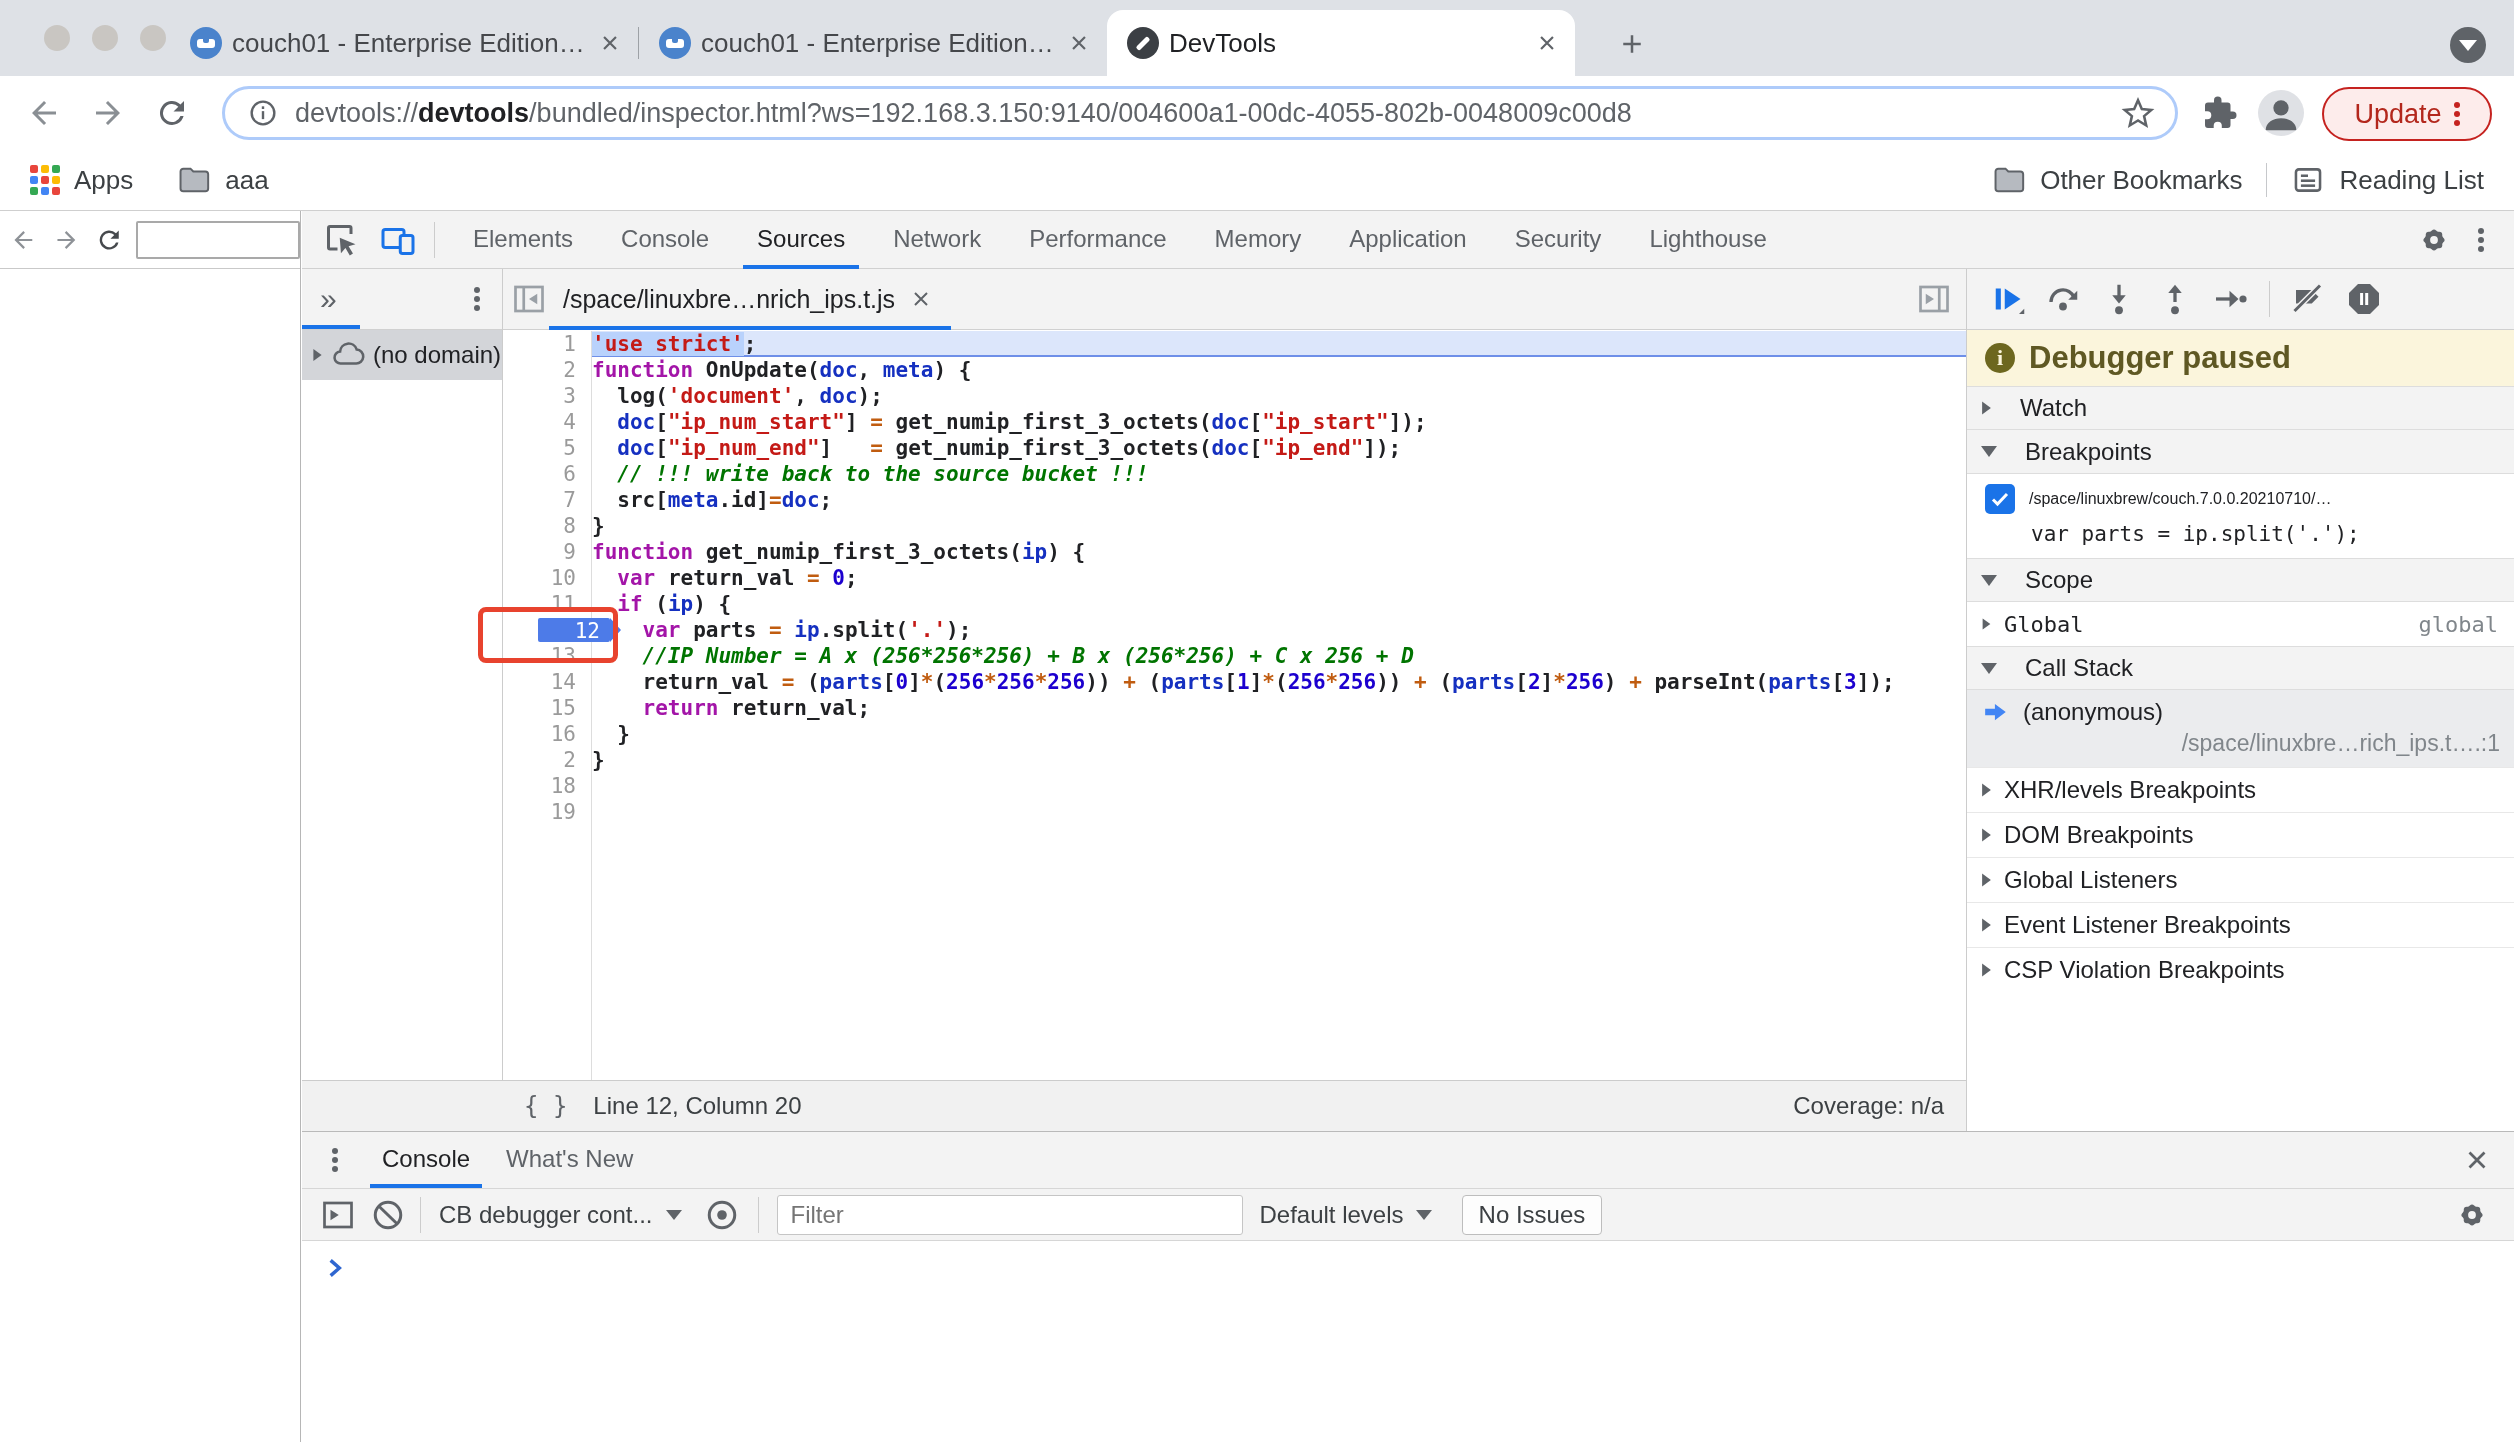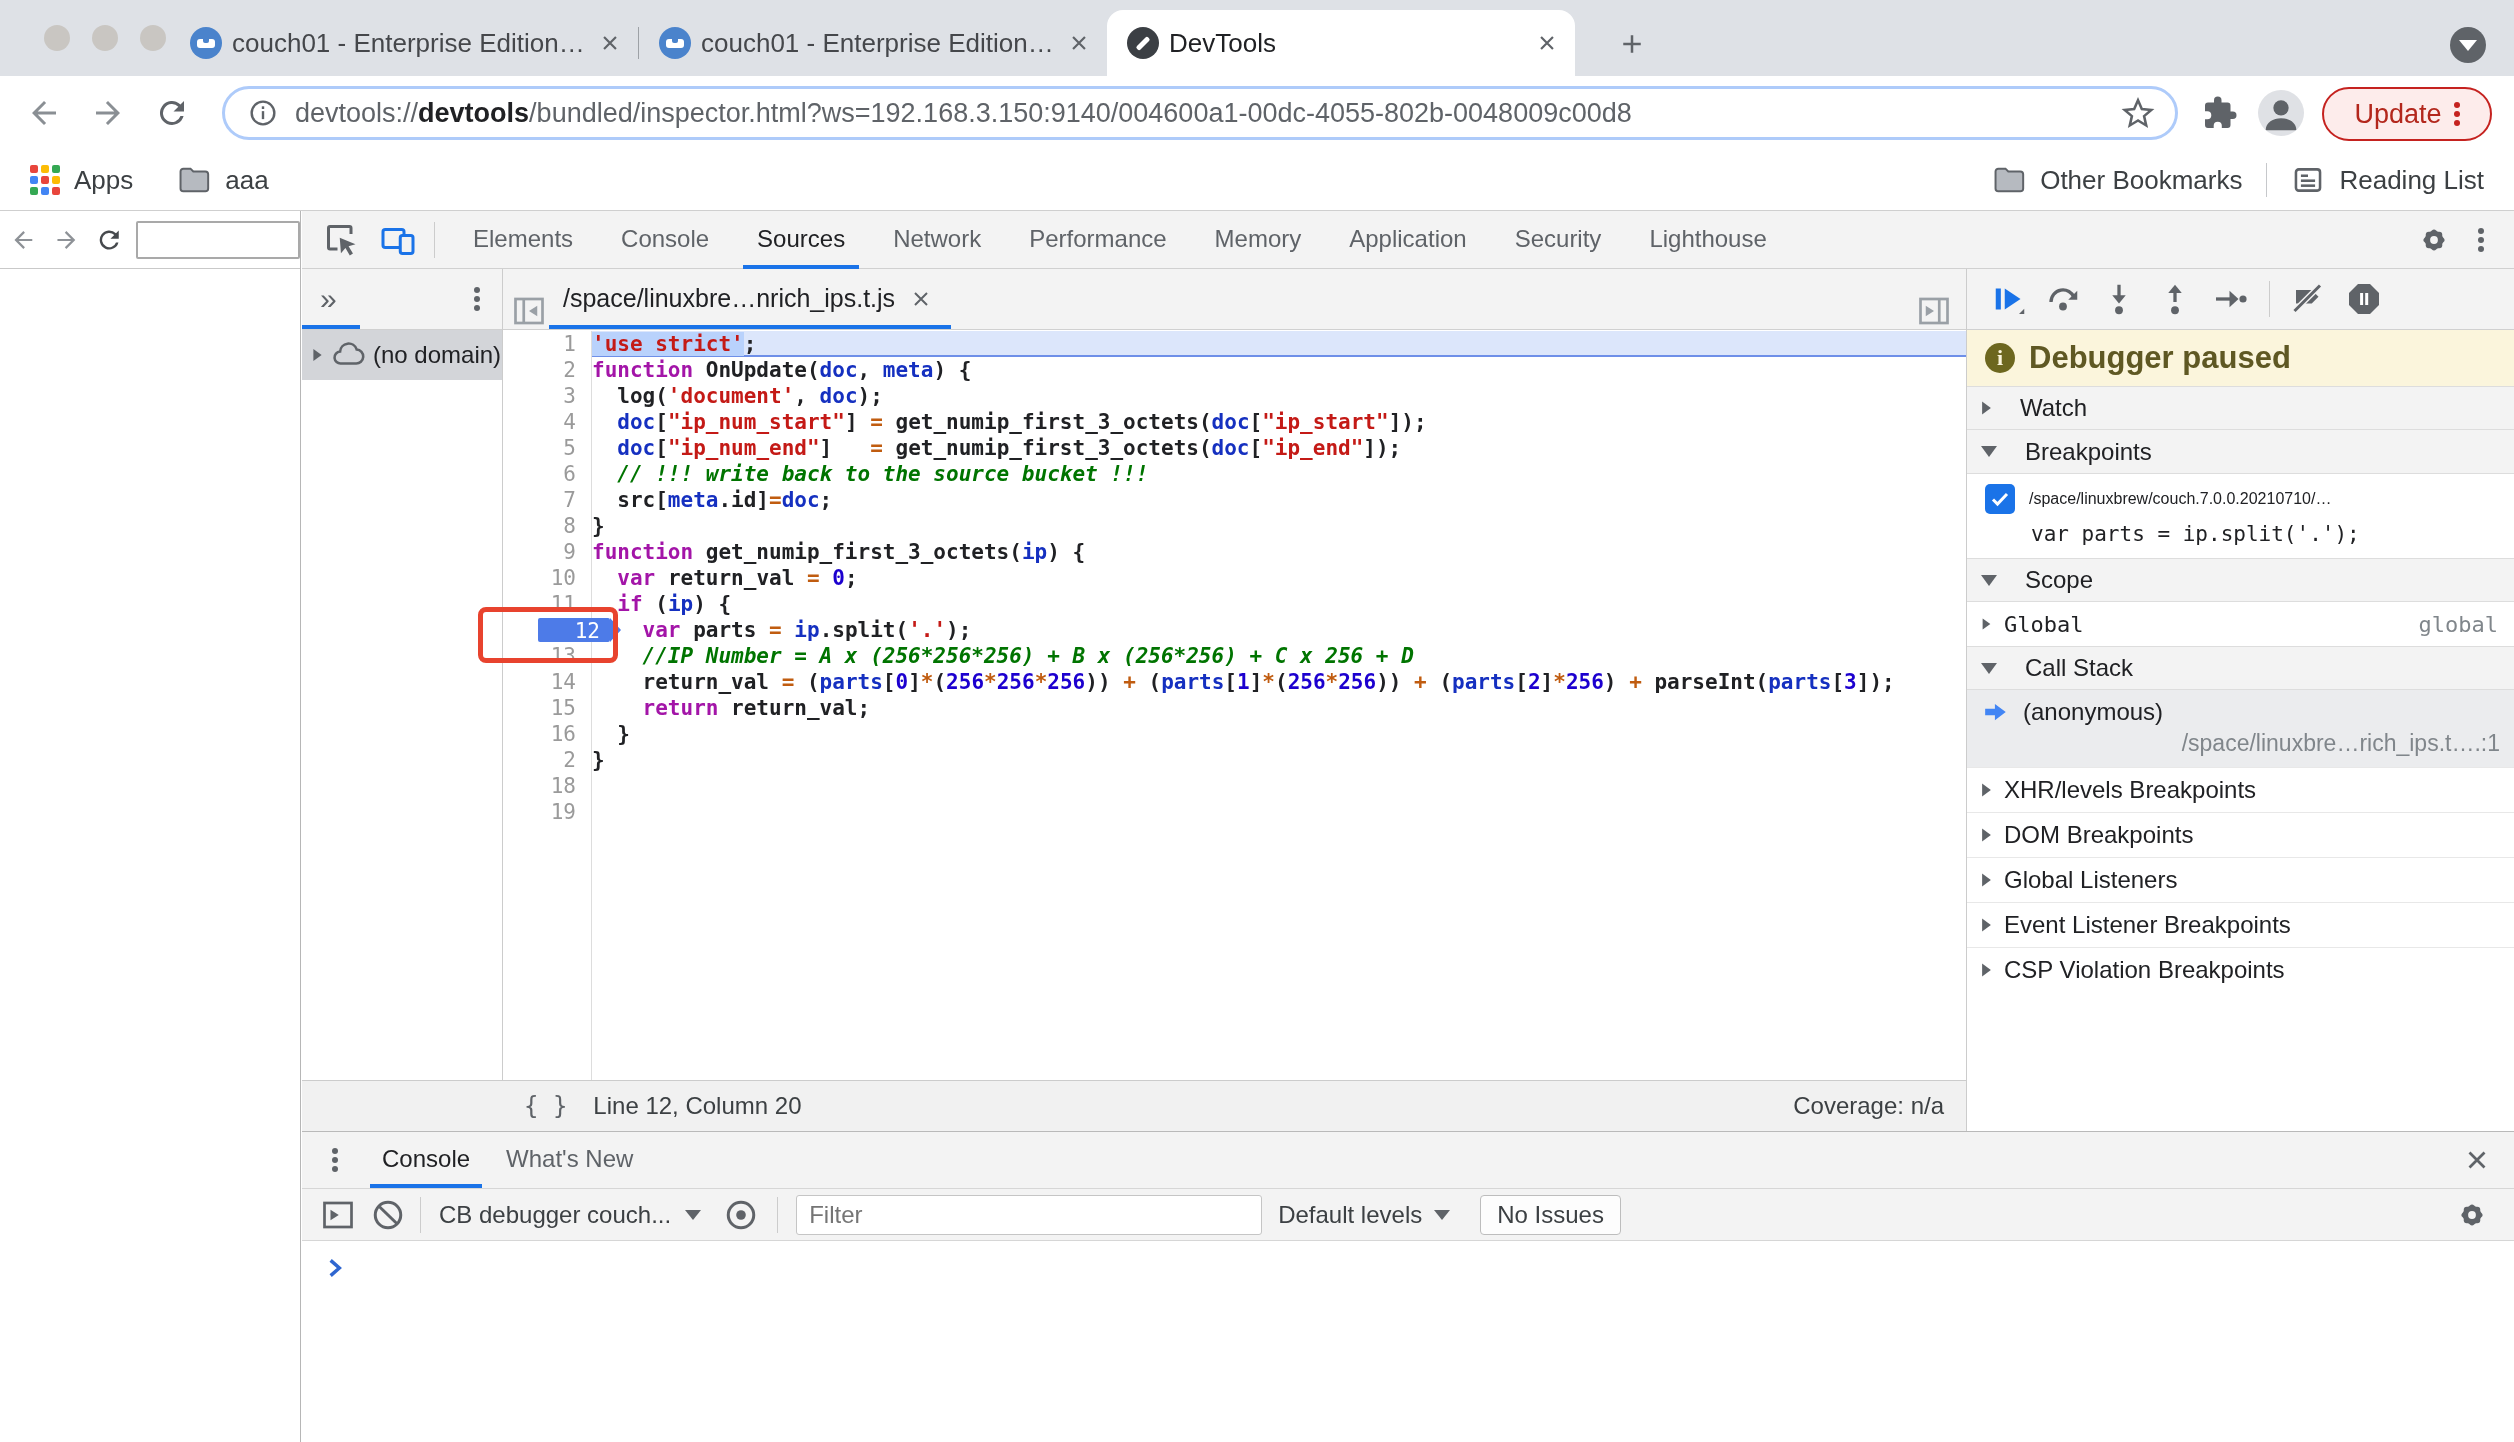--- a/index.html
+++ b/index.html
@@ -66,21 +66,21 @@
   #nav-header{position:absolute;left:0;top:0;right:0;height:61px;background:#f3f3f3;border-bottom:1px solid #d0d0d0;box-sizing:border-box;display:flex;align-items:center;}
   #nav-overflow{font-size:30px;color:#5f6368;margin-left:18px;}
   #nav-underline{position:absolute;left:0;bottom:0;width:58px;height:4px;background:#1a73e8;}
   #nav-dots{margin-left:auto;margin-right:22px;}
   #no-domain-row{position:absolute;left:0;top:61px;right:0;height:50px;background:#d3d5d9;display:flex;align-items:center;gap:8px;font-size:24px;color:#202124;}
   .tri-r{width:0;height:0;border-top:8px solid transparent;border-bottom:8px solid transparent;border-left:11px solid #5f6368;flex:none;}
   .tri-d{width:0;height:0;border-left:8px solid transparent;border-right:8px solid transparent;border-top:11px solid #5f6368;flex:none;}
 
   
   #editor{position:absolute;left:201px;top:58px;width:1463px;height:862px;background:#fff;}
-  #file-tab-row{position:absolute;left:0;top:0;right:0;height:61px;background:#f3f3f3;border-bottom:1px solid #d0d0d0;box-sizing:border-box;display:flex;align-items:flex-end;}
+  #file-tab-row{position:absolute;left:0;top:0;right:0;height:61px;background:#f3f3f3;border-bottom:1px solid #d0d0d0;box-sizing:border-box;display:flex;align-items:center;}
   #file-tab{height:61px;display:flex;align-items:center;gap:14px;padding:0 20px 0 16px;position:relative;font-size:25px;color:#202124;}
   #file-tab::after{content:"";position:absolute;left:2px;right:2px;bottom:0;height:4px;background:#1a73e8;}
   #editor-right-icon{margin-left:auto;margin-right:14px;}
   #code-area{position:absolute;left:0;top:62px;right:0;height:807px;overflow:visible;}
   #gutter-bg{position:absolute;left:0;top:0;width:89px;height:100%;border-right:1px solid #ddd;box-sizing:border-box;background:#fff;}
   .code-line{display:flex;height:26px;font-family:"DejaVu Sans Mono",monospace;font-size:21px;line-height:26px;position:relative;}
   .ln{width:89px;flex:none;box-sizing:border-box;padding-right:16px;text-align:right;color:#9a9a9a;position:relative;z-index:1;}
   .lc{flex:1;white-space:pre;color:#202124;font-weight:bold;}
   .code-line.exec .lc{background:#dce6fb;box-shadow:inset 0 -2px 0 #6e8fe8;}
   .tok-k{color:#a315a8;}
@@ -582,21 +582,21 @@
           <svg class="tb-ic ml18" viewBox="0 0 24 24">
               <rect x="3" y="4" width="18" height="16" fill="none" stroke="#5f6368" stroke-width="1.8"></rect>
               <path d="M7 8.5l5.5 3.5L7 15.5z" fill="#5f6368"></path>
             </svg>
           <svg class="tb-ic ml14" viewBox="0 0 24 24">
               <circle cx="12" cy="12" r="8.5" fill="none" stroke="#5f6368" stroke-width="2"></circle>
               <line x1="5.8" y1="6" x2="18.2" y2="18" stroke="#5f6368" stroke-width="2"></line>
             </svg>
           <span class="vsep ml14"></span>
           <div id="ctx-select">
-            <span>CB debugger couch...</span>
+            <span>CB debugger cont...</span>
             <span class="caret-d"></span>
           </div>
           <svg class="tb-ic ml22" viewBox="0 0 24 24">
               <circle cx="12" cy="12" r="8.5" fill="none" stroke="#5f6368" stroke-width="2"></circle>
               <circle cx="12" cy="12" r="3.2" fill="#5f6368"></circle>
             </svg>
           <span class="vsep ml18"></span>
           <input id="filter-input" placeholder="Filter" style="">
           <div id="default-levels">
             <span>Default levels</span>

